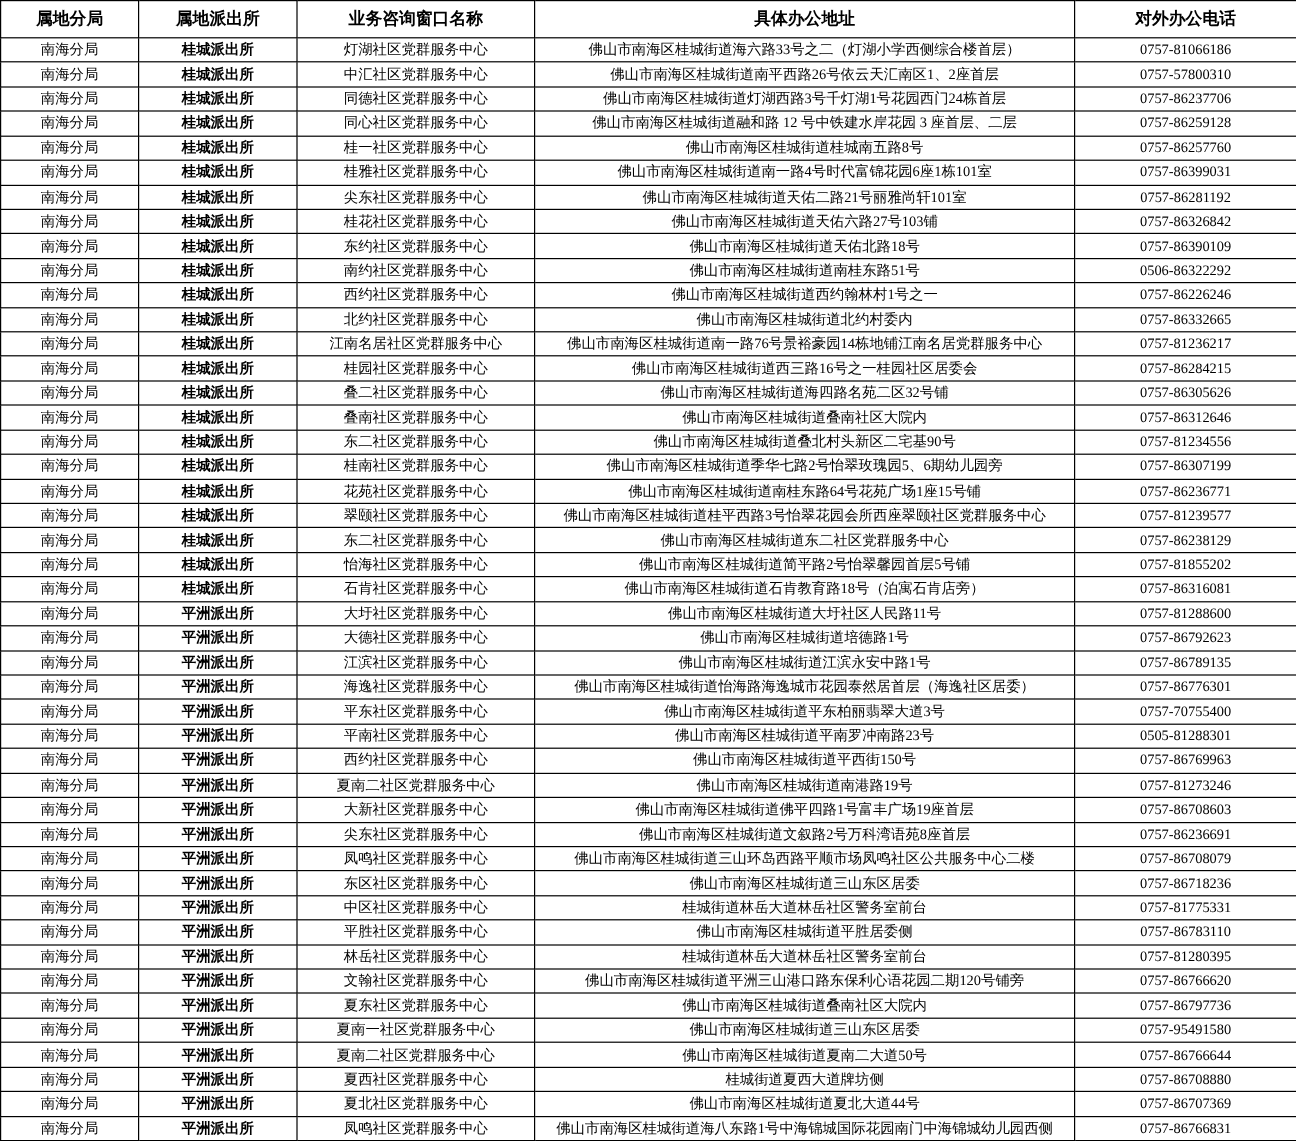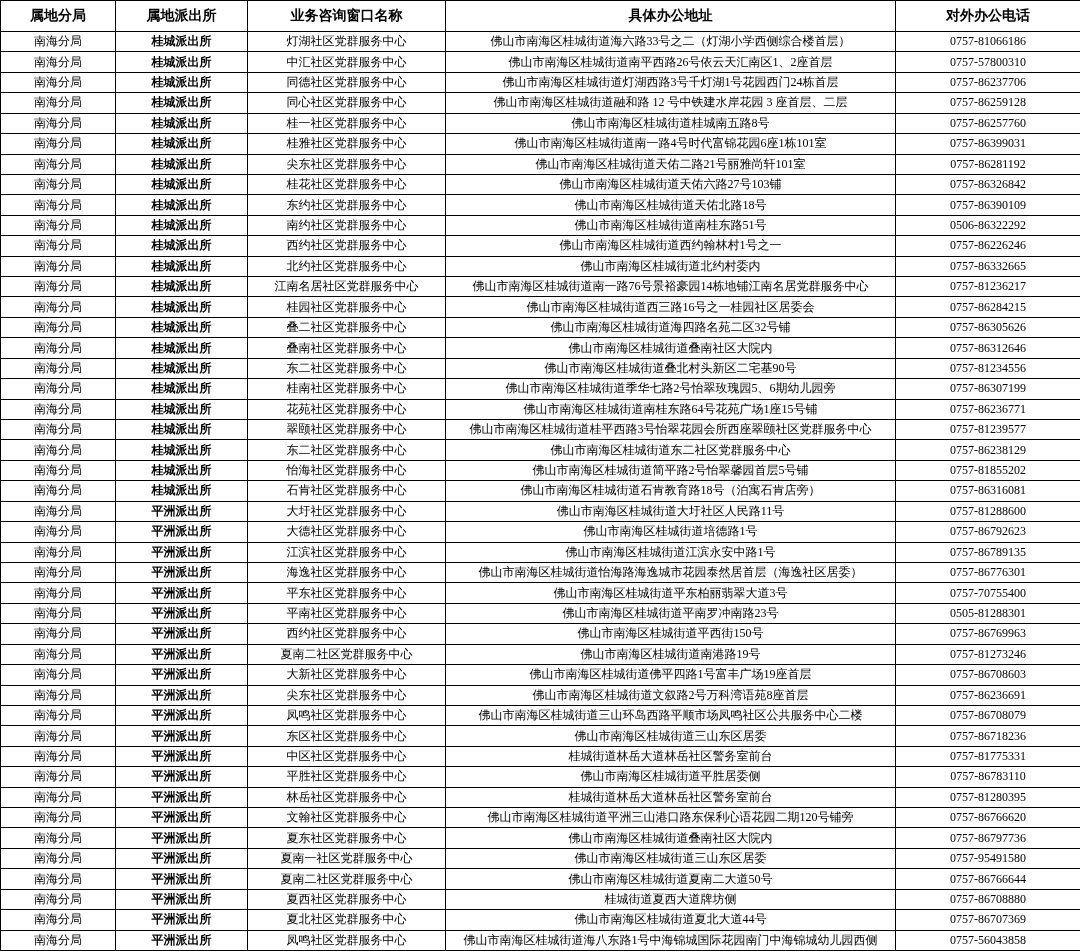--- a/index.html
+++ b/index.html
@@ -370,16 +370,16 @@
         <td class="station">平洲派出所</td>
         <td>夏北社区党群服务中心</td>
         <td>佛山市南海区桂城街道夏北大道44号</td>
         <td>0757-86707369</td>
       </tr>
       <tr>
         <td>南海分局</td>
         <td class="station">平洲派出所</td>
         <td>凤鸣社区党群服务中心</td>
         <td>佛山市南海区桂城街道海八东路1号中海锦城国际花园南门中海锦城幼儿园西侧</td>
-        <td>0757-56043858</td>
+        <td>0757-86766831</td>
       </tr>
     </tbody>
 </table>
 
 </body></html>

